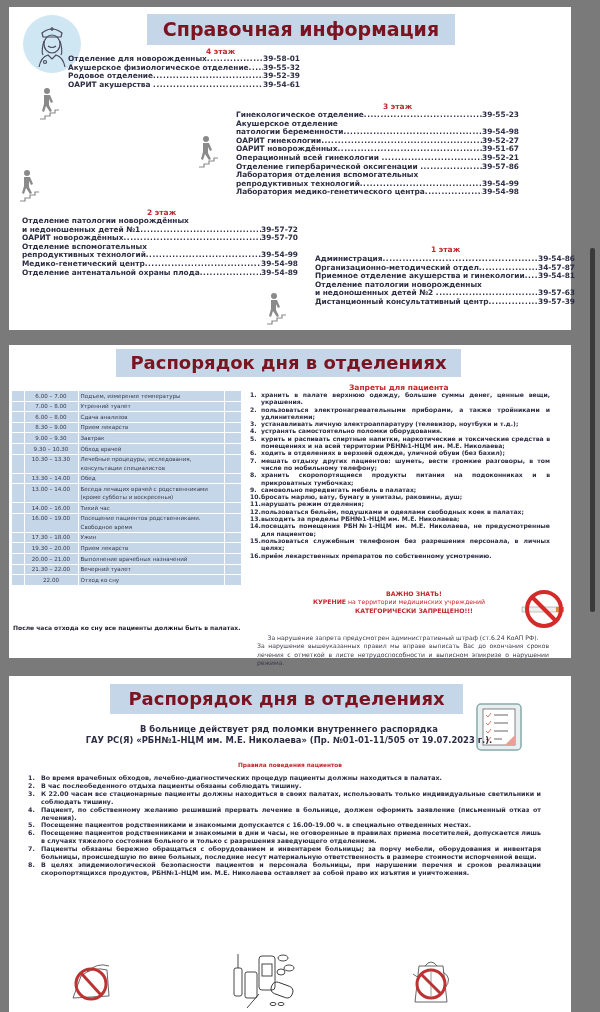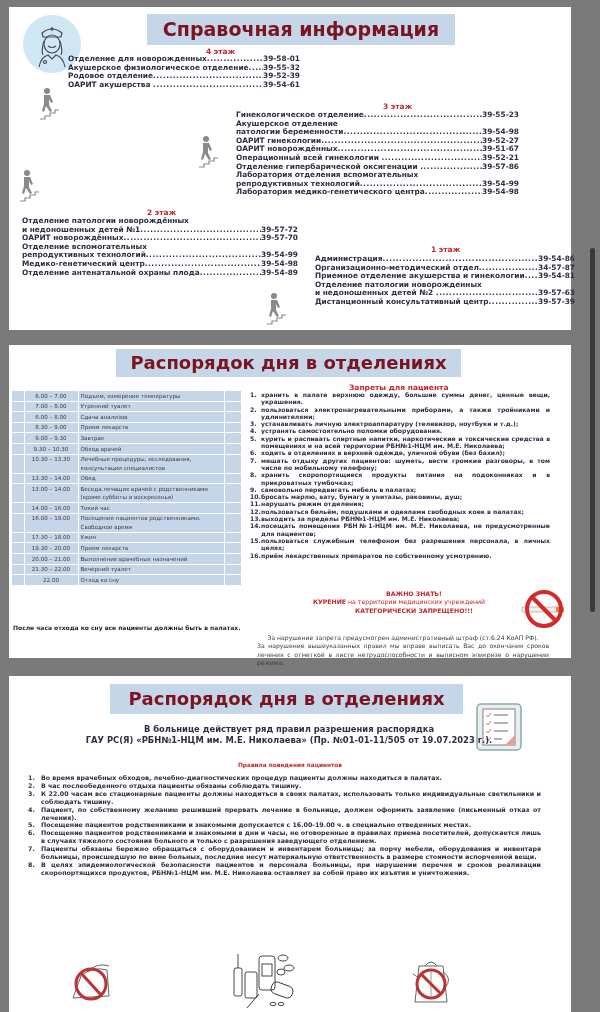--- a/index.html
+++ b/index.html
@@ -443,21 +443,21 @@
   <div class="checklist">
     <svg viewBox="0 0 56 52" width="56" height="52">
       <rect x="6" y="3" width="44" height="46" rx="4" fill="#e9eef0" stroke="#8aa" stroke-width="1.5"></rect>
       <rect x="12" y="8" width="32" height="36" fill="#fff" stroke="#666" stroke-width="0.8"></rect>
       <path d="M15 14 l2 2 3-4 M15 22 l2 2 3-4 M15 30 l2 2 3-4 M15 38 l2 2 3-4" stroke="#d87a6a" stroke-width="1" fill="none"></path>
       <path d="M23 14 h14 M23 22 h14 M23 30 h14 M23 38 h8" stroke="#666" stroke-width="1"></path>
       <path d="M34 44 L44 34 L44 44 Z" fill="#e8a090"></path>
     </svg>
   </div>
   <div class="intro">
-    <div>В больнице действует ряд правил разрешения распорядка</div>
+    <div>В больнице действует ряд поломки внутреннего распорядка</div>
     <div>ГАУ РС(Я) «РБН№1-НЦМ им. М.Е. Николаева» (Пр. №01-01-11/505 от 19.07.2023 г.).</div>
   </div>
   <div class="rules-title">Правила поведения пациентов</div>
   <ul class="rules" id="rules-list">
       <li>
         <span class="n">1.</span>
         <span class="tx">Во время врачебных обходов, лечебно-диагностических процедур пациенты должны находиться в палатах.</span>
       </li>
       <li>
         <span class="n">2.</span>

